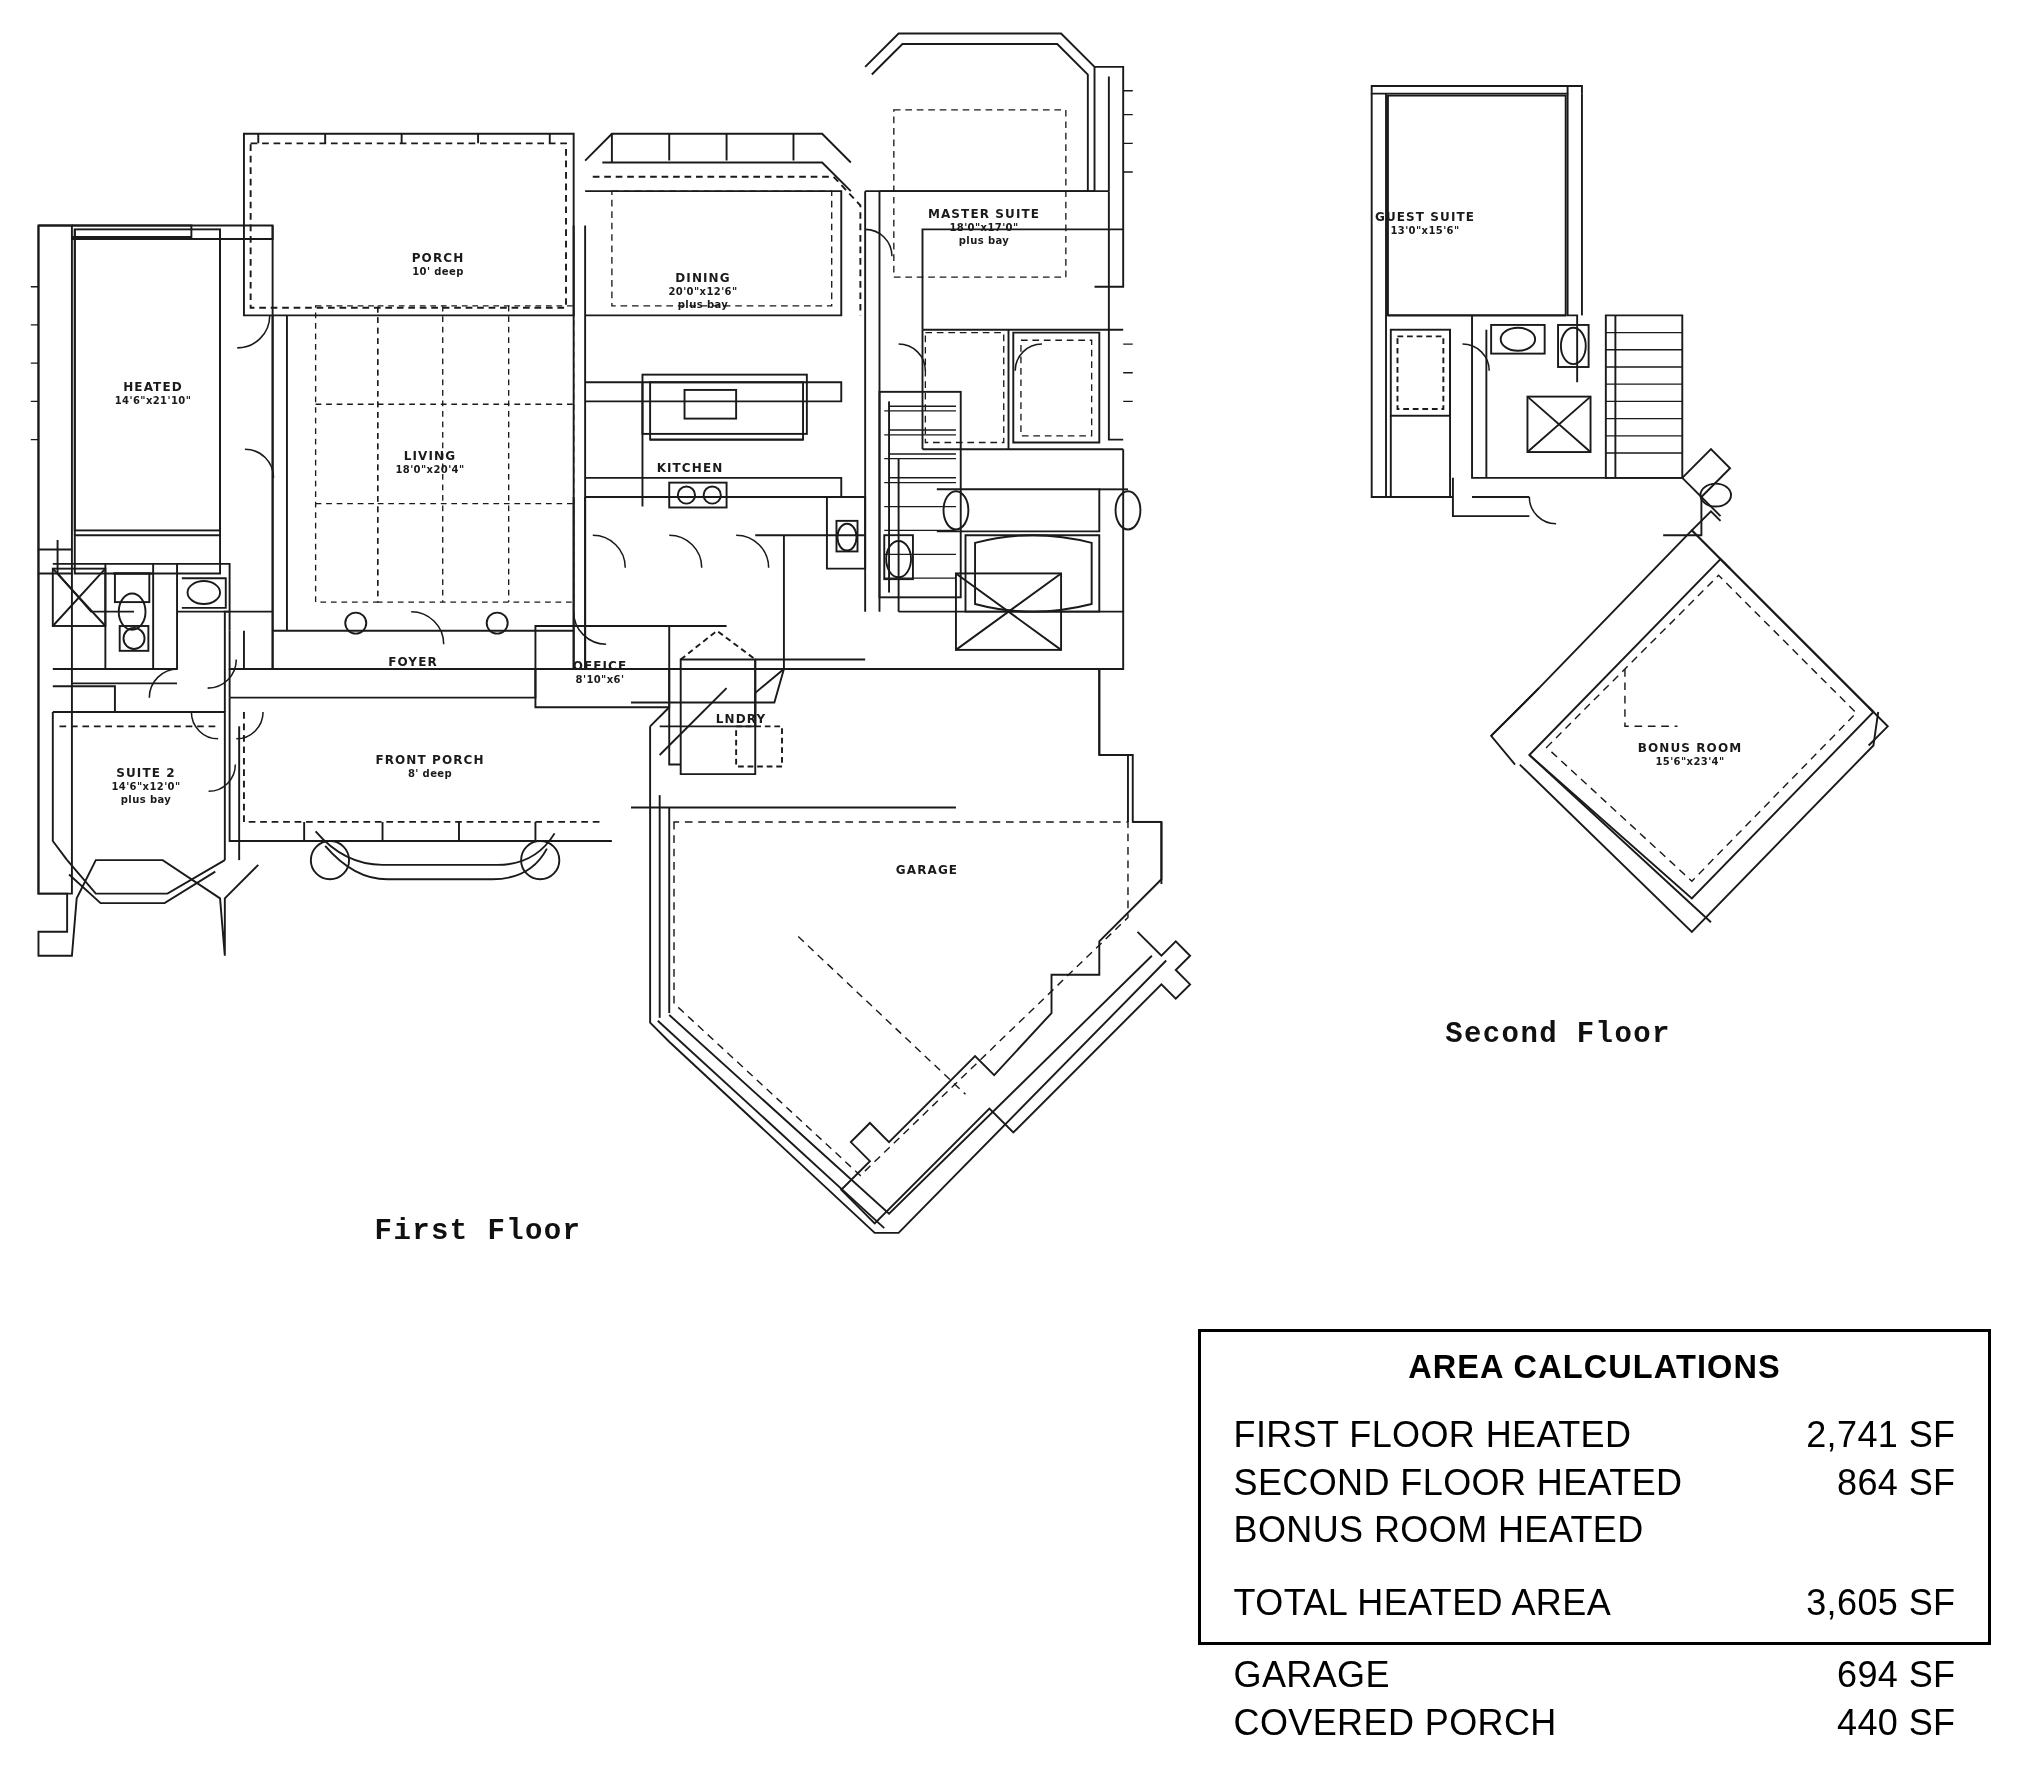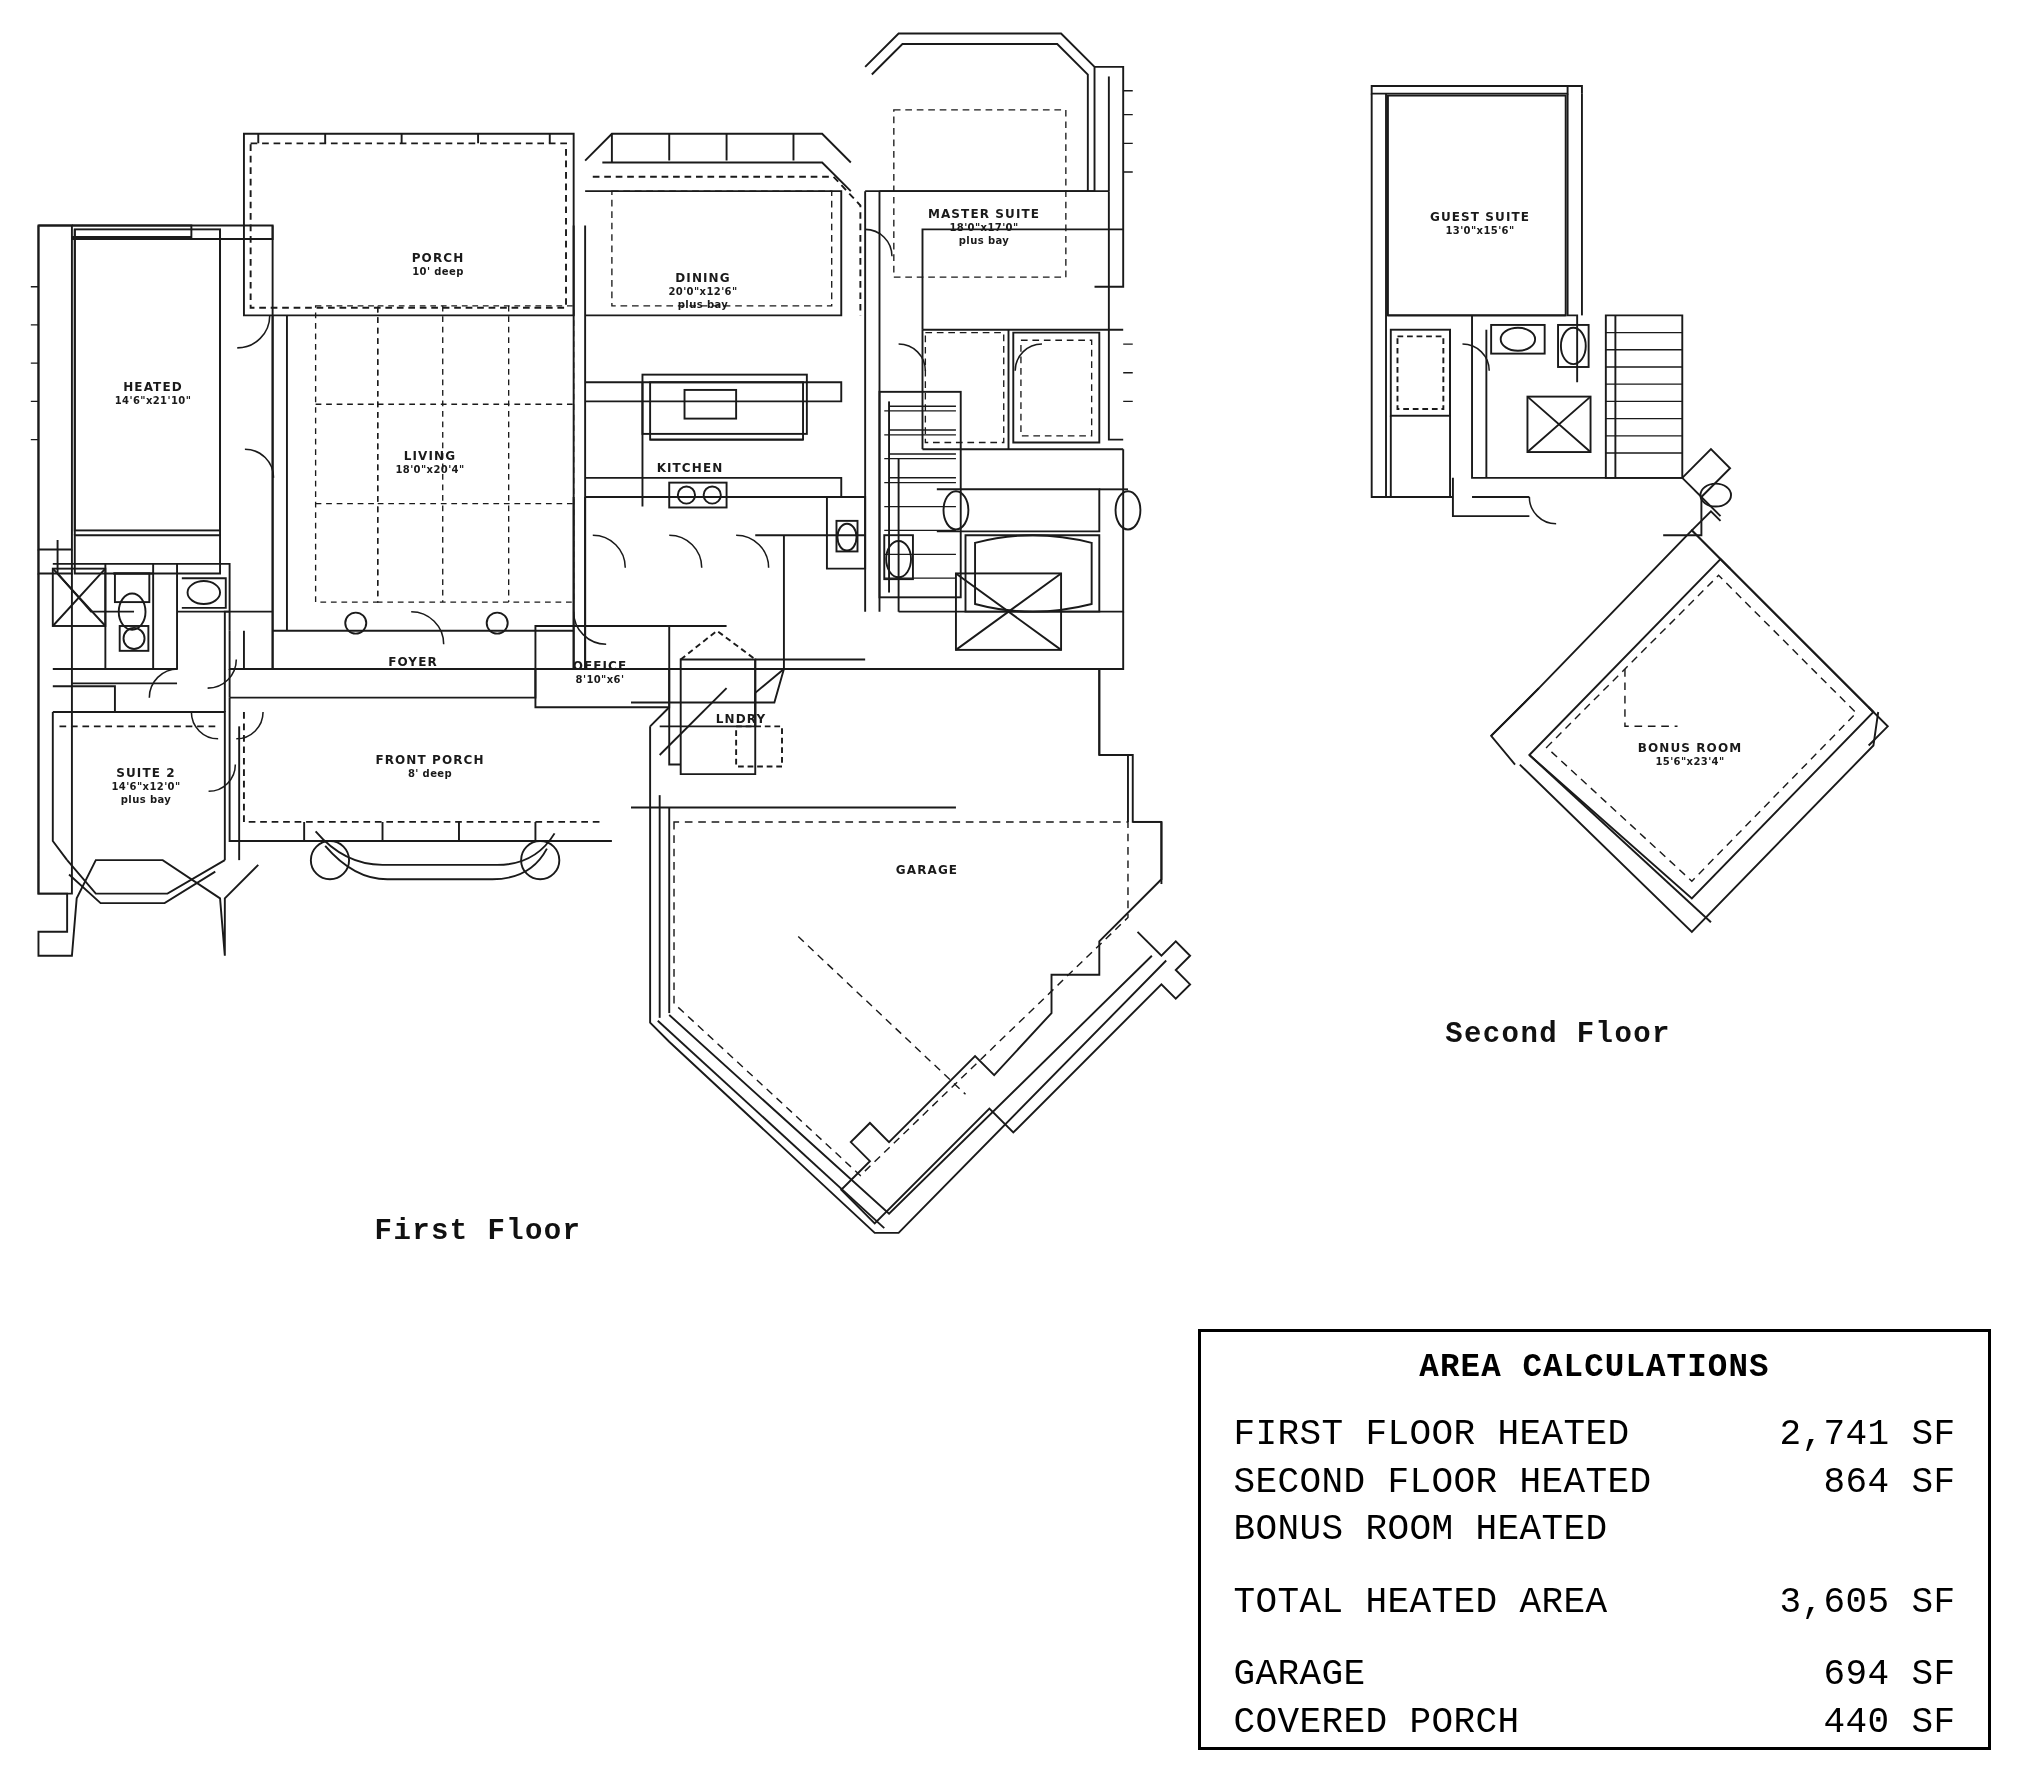--- a/index.html
+++ b/index.html
@@ -63,26 +63,26 @@
     letter-spacing: 1.4px;
     color: #111;
     white-space: nowrap;
   }
   
   #area-box {
     position: absolute;
     left: 1198px;
     top: 1329px;
     width: 793px;
-    height: 421px;
+    height: 316px;
     border: 3.8px solid #000;
     background: #fff;
     box-sizing: border-box;
     padding: 17px 32.5px 9.6px 32.5px;
-    font-family: Liberation Mono, monospace;
+    font-family: Liberation Sans, sans-serif;
   }
   #area-box .area-title {
     text-align: center;
     font-size: 32.5px;
     font-weight: bold;
     letter-spacing: 1.1px;
     margin-bottom: 25px;
     color: #000;
   }
   .area-row {
@@ -444,21 +444,21 @@
 
   <div class="room-label" style="left:430px; top:755px;">
     <div class="name">FRONT PORCH</div>
     <div class="note">8' deep</div>
   </div>
 
   <div class="room-label" style="left:927px; top:858px;">
     <div class="name">GARAGE</div>
   </div>
 
-  <div class="room-label" style="left:1480px; top:212px;">
+  <div class="room-label" style="left:1425px; top:212px;">
     <div class="name">GUEST SUITE</div>
     <div class="dim">13'0"x15'6"</div>
   </div>
 
   <div class="room-label" style="left:1690px; top:743px;">
     <div class="name">BONUS ROOM</div>
     <div class="dim">15'6"x23'4"</div>
   </div>
 
   <div class="floor-title" style="left:478px; top:1231px;">First Floor</div>

